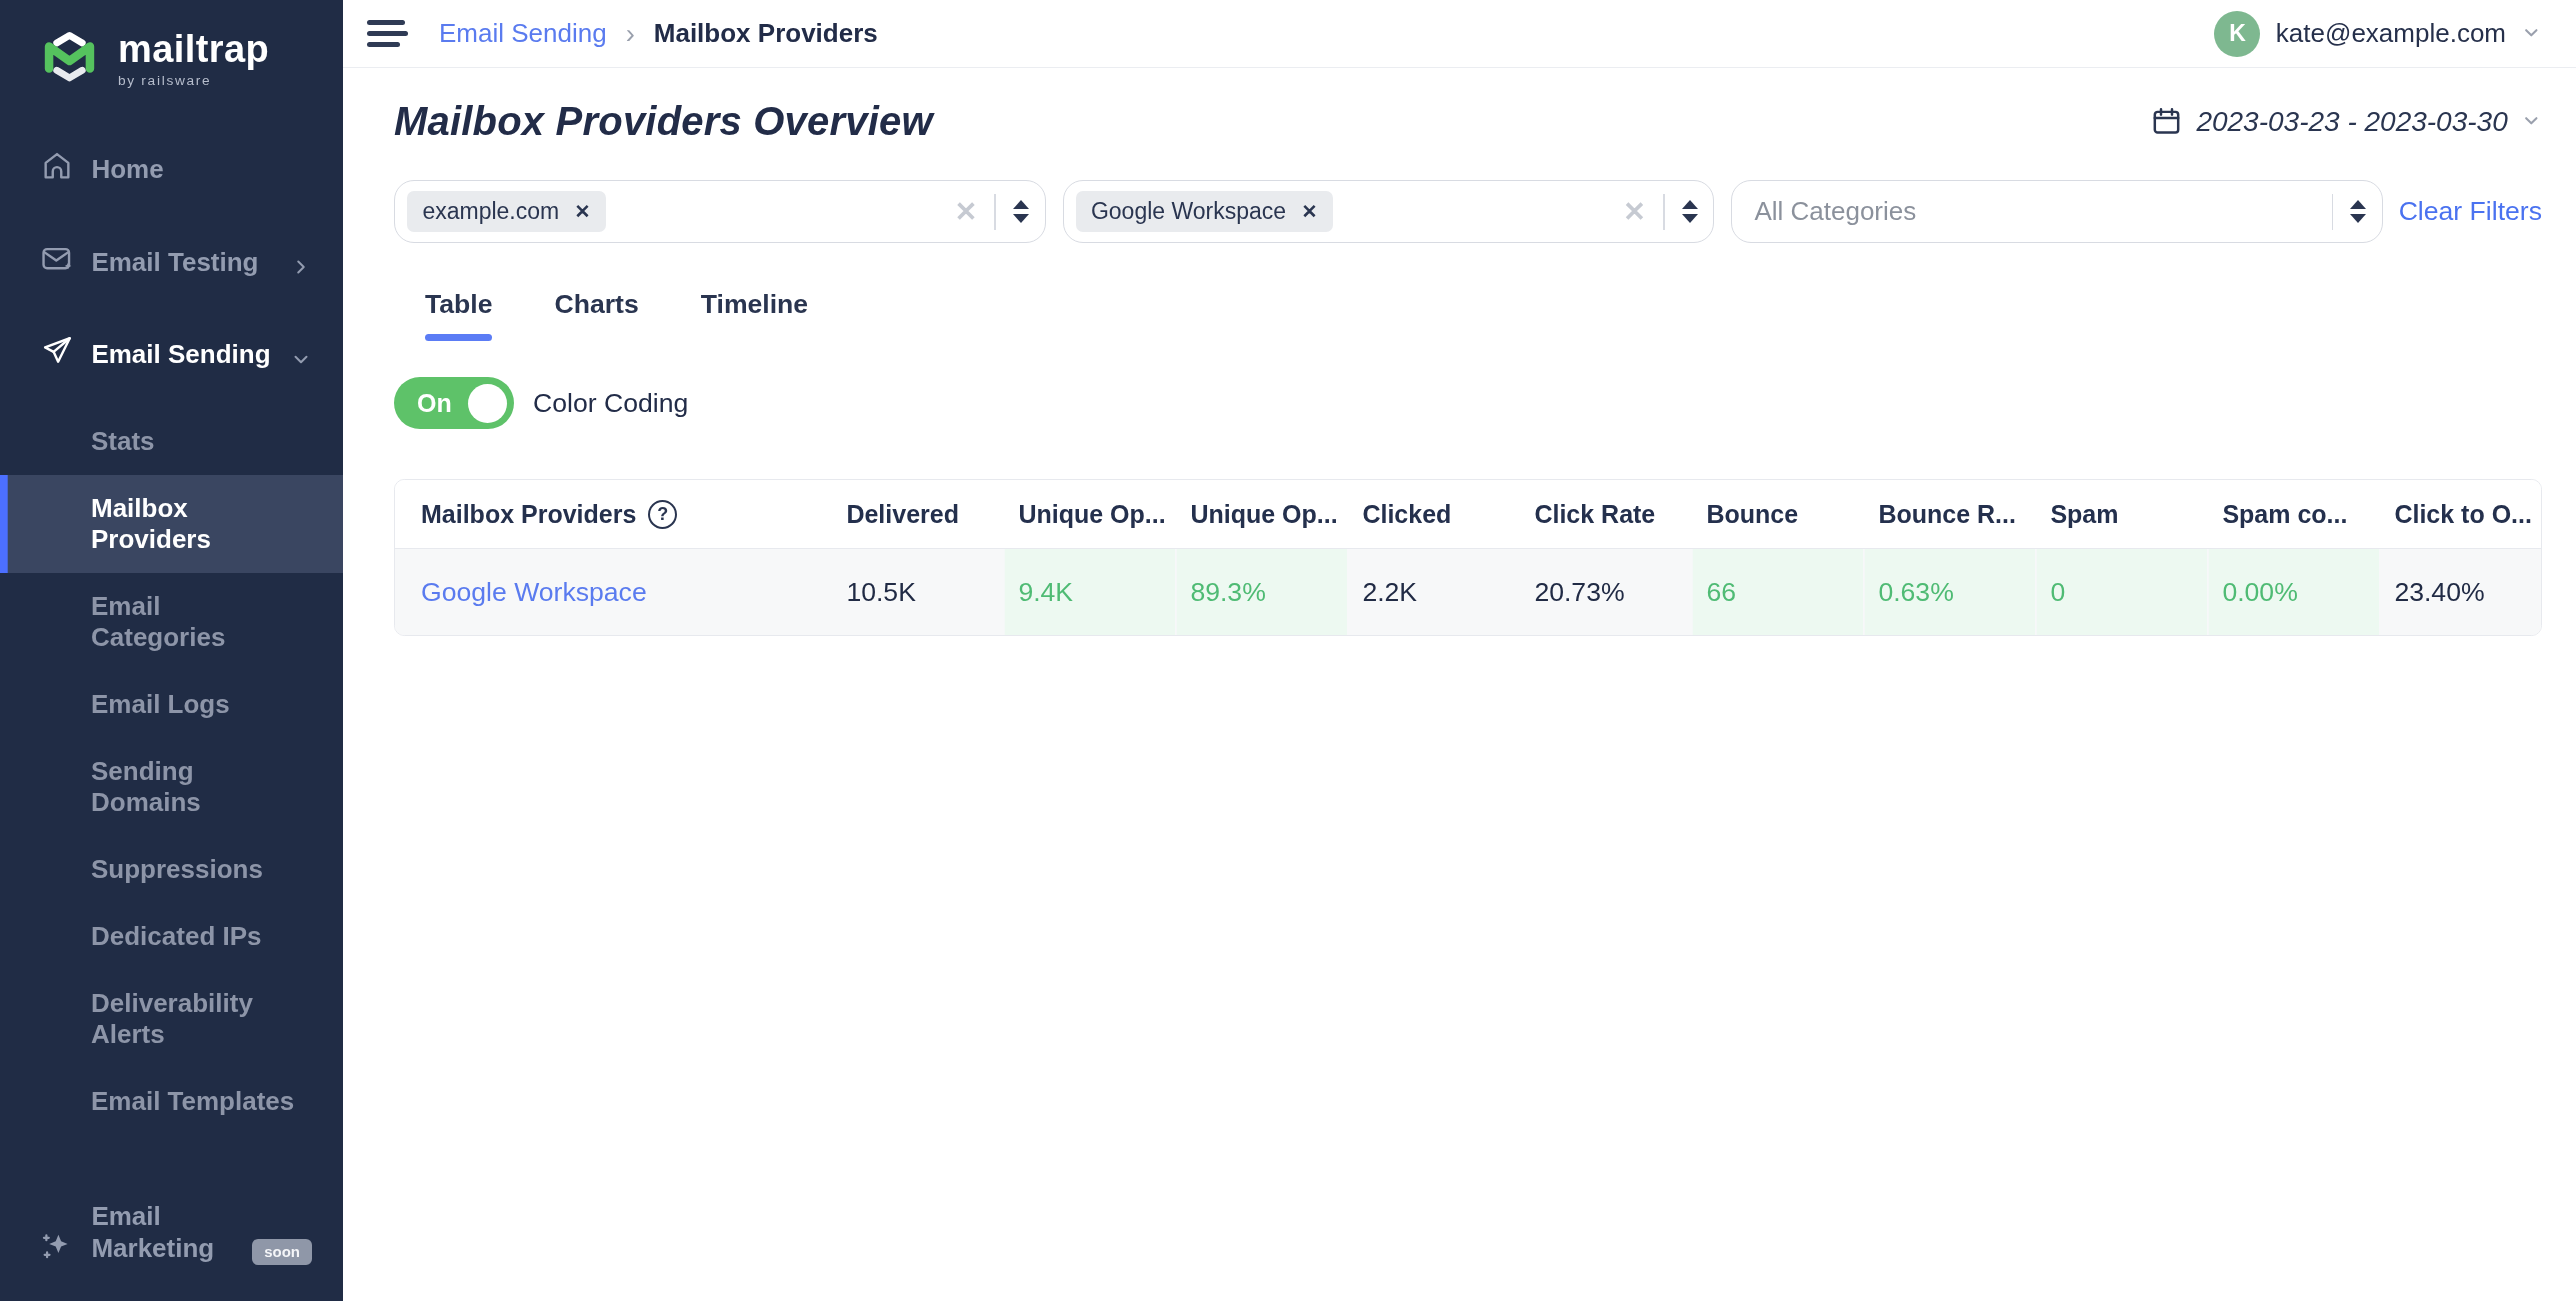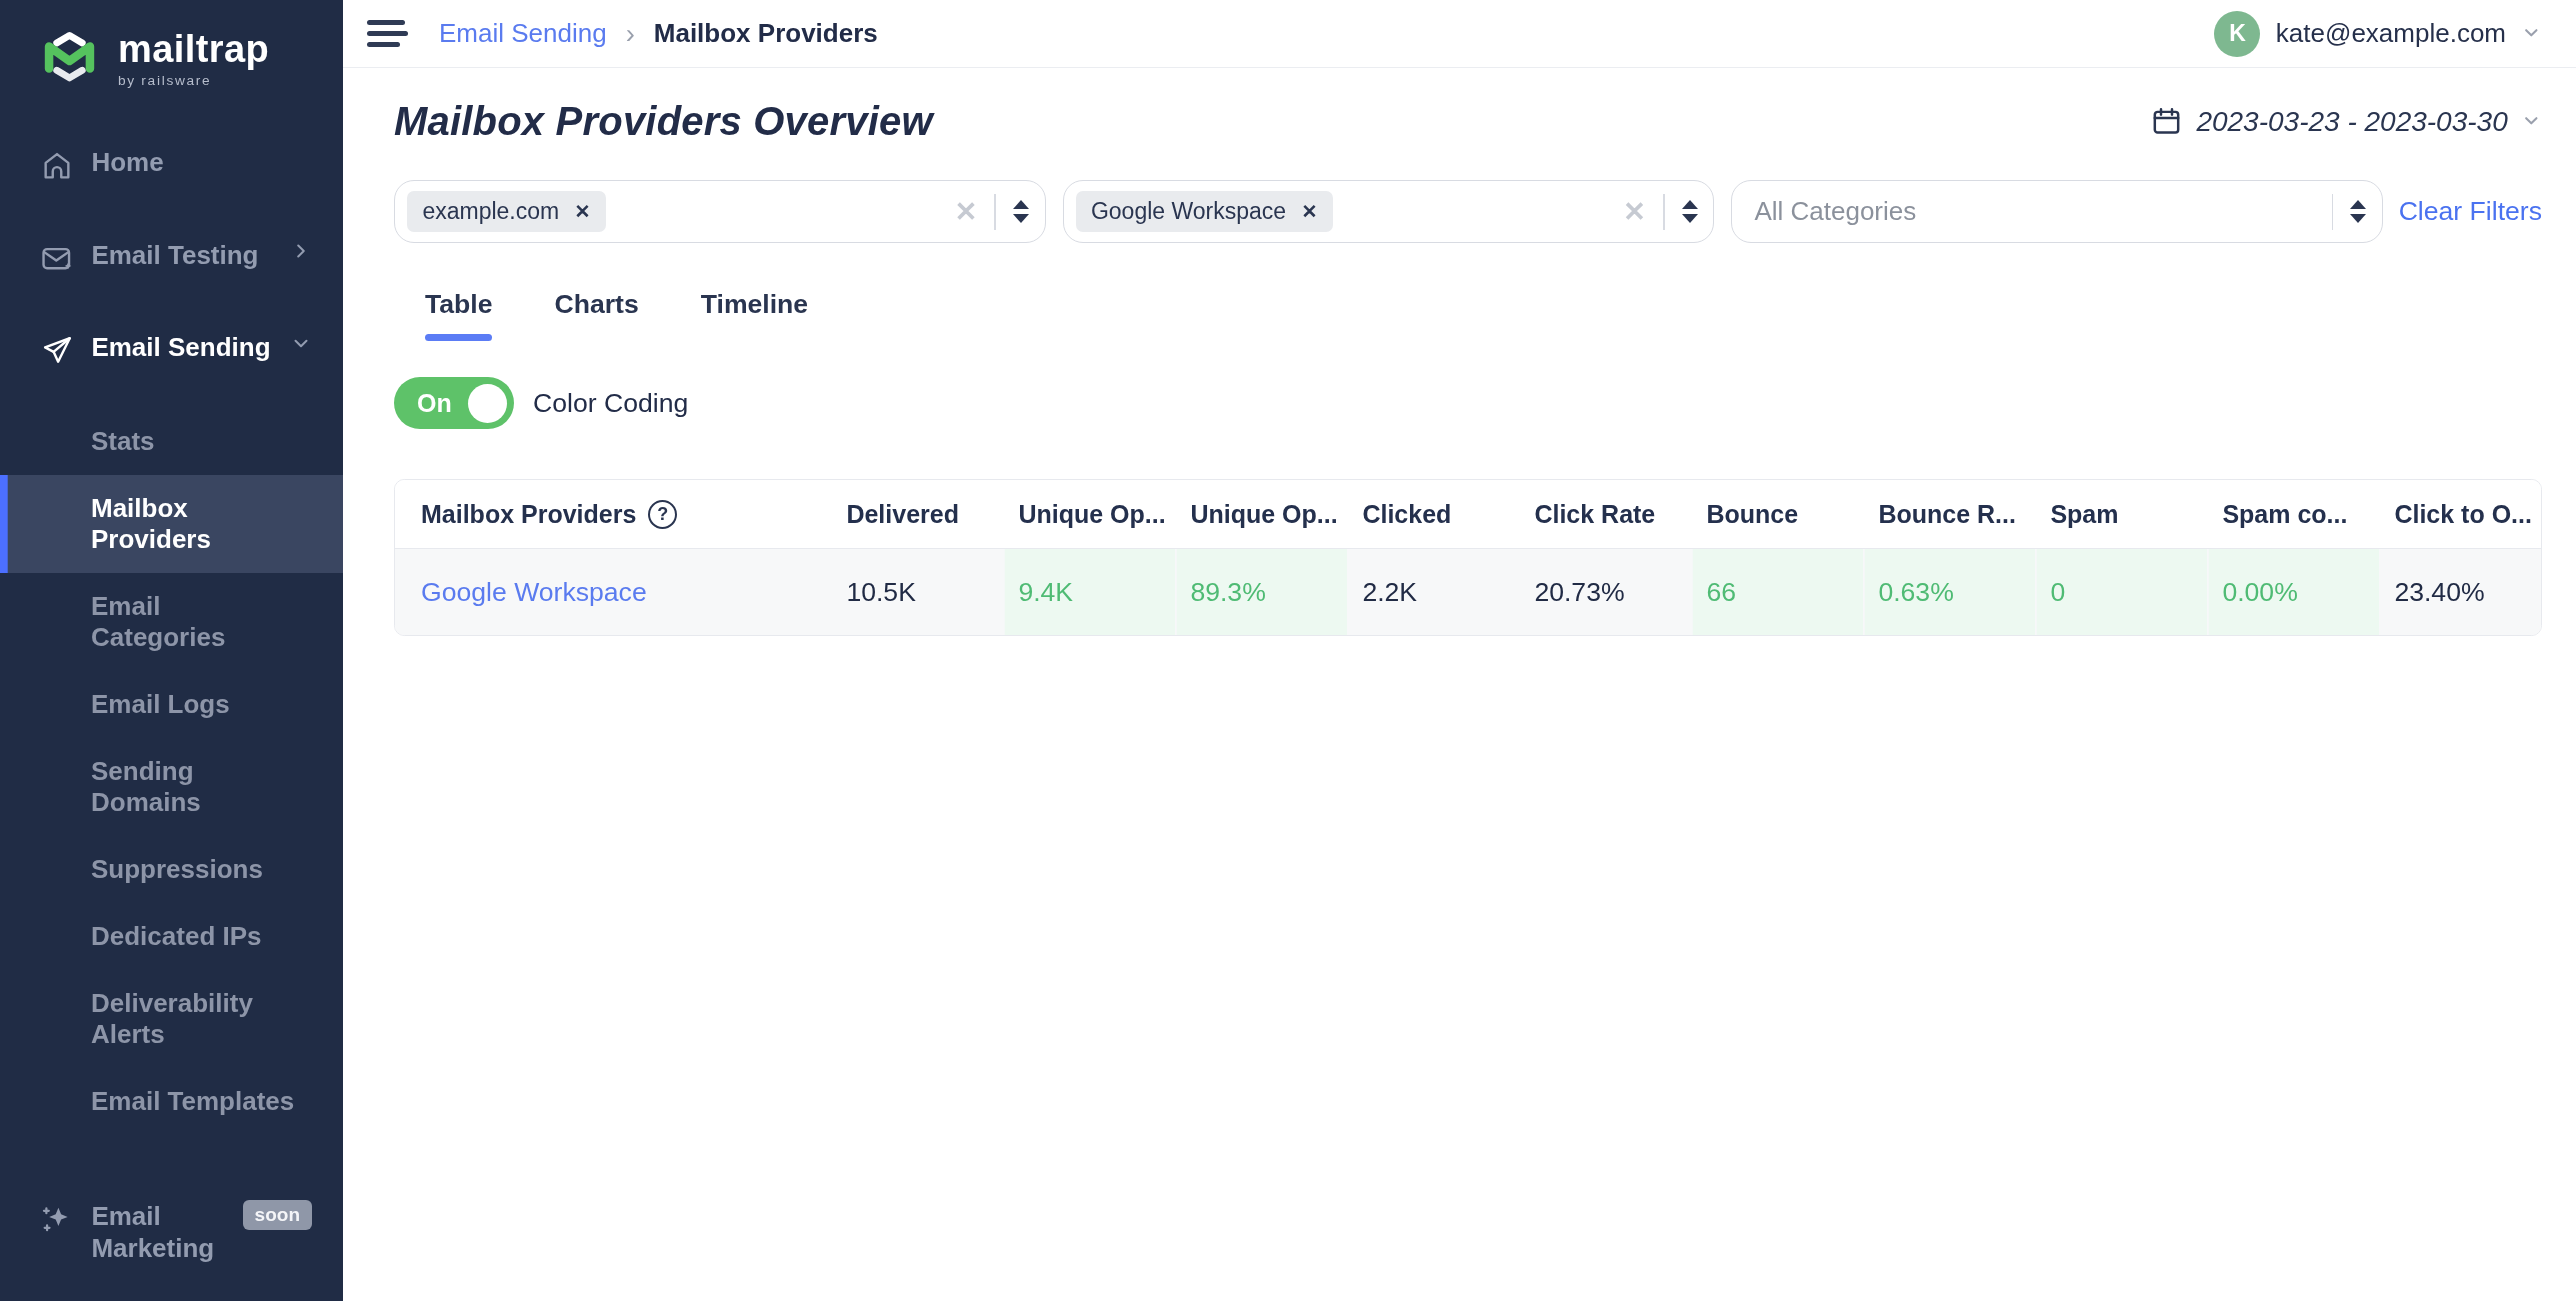--- a/index.html
+++ b/index.html
@@ -16,21 +16,21 @@
     width: 343px; min-width: 343px; height: 1302px;
     background: #202c45; overflow: hidden;
     display: flex; flex-direction: column;
   }
   .logo-block { display: flex; align-items: center; gap: 17px; padding: 29px 17px 22px 38px; }
   .logo-text .brand { color: #ffffff; font-size: 38px; font-weight: 700; letter-spacing: 0.4px; line-height: 1; }
   .logo-text .byline { color: #b6bdcc; font-size: 13.7px; letter-spacing: 1.7px; margin-top: 5.1px; }
 
   .nav { margin-top: 19px; }
   .nav-item {
-    display: flex; align-items: flex-start;
+    display: flex; align-items: flex-end;
     padding: 17px 31px 17px 38px;
     color: #939cb0; font-size: 26px; font-weight: 600;
     cursor: pointer; margin-bottom: 20.6px;
   }
   .nav-item .nav-icon { width: 38px; height: 38px; margin-right: 15.4px; flex: 0 0 38px; display: flex; align-items: center; justify-content: center; }
   .nav-item .nav-icon svg { width: 34px; height: 34px; }
   .nav-item .chev { margin-left: auto; display: flex; align-items: center; }
   .nav-item .chev svg { width: 22px; height: 22px; }
   .nav-item.active-parent { color: #ffffff; font-weight: 700; }
 
@@ -41,21 +41,21 @@
   }
   .sub-item.active {
     background: #3a4661; color: #ffffff; font-weight: 700;
     box-shadow: inset 7.7px 0 0 #4c6fff;
   }
 
   .nav-item.marketing { margin-top: 48px; margin-bottom: 15.4px; }
   .marketing-label { width: 146px; line-height: 1.25; }
   .soon-badge {
     margin-left: auto; background: #8f97a8; color: #f4f5f8;
-    font-size: 19px; font-weight: 700; padding: 4.3px 12px; border-radius: 6px;
+    font-size: 15px; font-weight: 700; padding: 4.3px 12px; border-radius: 6px;
   }
 
   
   .main { flex: 1; display: flex; flex-direction: column; }
 
   .topbar {
     height: 68px; border-bottom: 1.7px solid #ebedf1;
     display: flex; align-items: center; padding: 0 34px 0 24px;
   }
   .hamburger { display: flex; flex-direction: column; gap: 6px; cursor: pointer; margin-right: 31px; }

